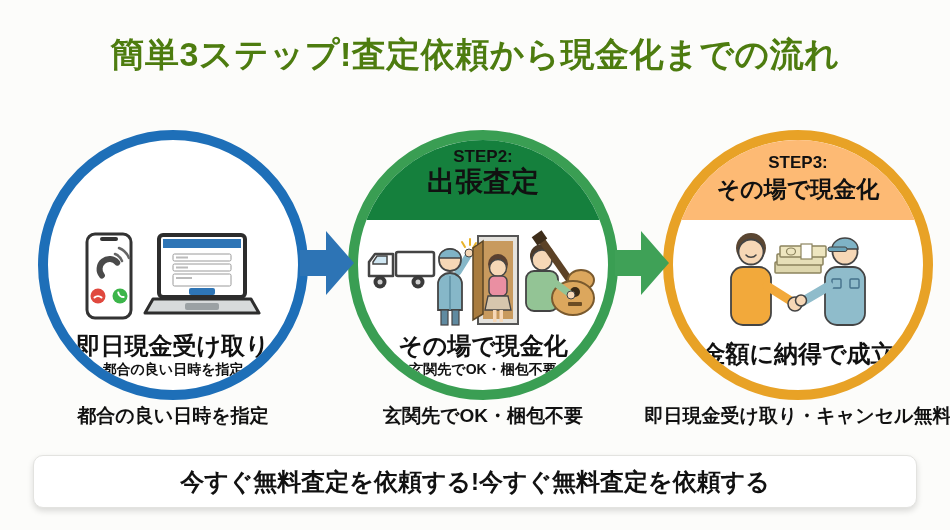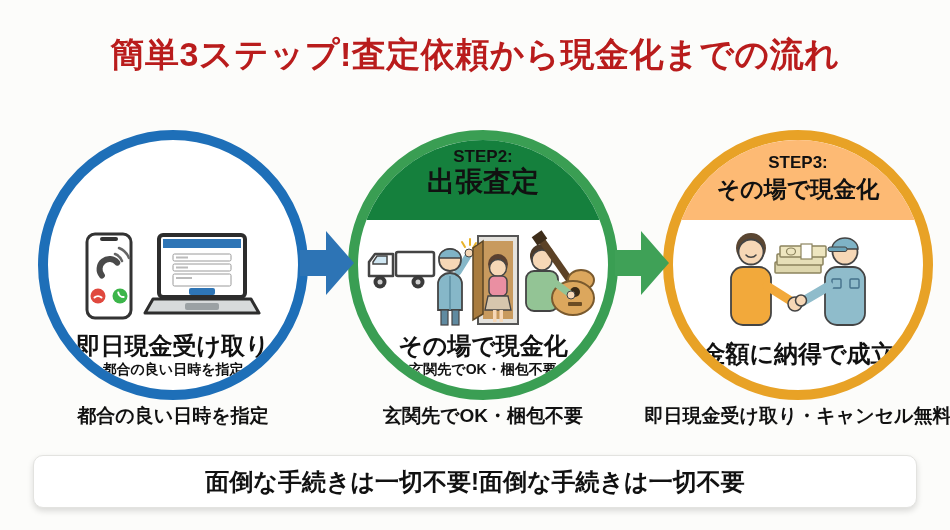--- a/index.html
+++ b/index.html
@@ -3,21 +3,21 @@
 <meta charset="utf-8">
 <style>
   html,body{margin:0;padding:0;}
   body{
     width:950px;height:530px;position:relative;overflow:hidden;
     background:#fcfcfa;color:#111;
     font-family:"Liberation Sans","DejaVu Sans",sans-serif;
   }
   .title{
     position:absolute;top:32px;left:0;width:950px;text-align:center;
-    font-size:34px;font-weight:900;letter-spacing:.5px;color:#b91c1c;
+    font-size:34px;font-weight:900;letter-spacing:.5px;color:#4d7c0f;
   }
   
   .step{
     position:absolute;top:130px;width:250px;height:250px;border-radius:50%;
     background:#fff;overflow:hidden;z-index:2;
   }
   .step1{left:38px;border:10px solid #1e6fb8;}
   .step2{left:348px;border:10px solid #3a9e53;}
   .step3{left:663px;border:10px solid #e8a226;}
   .cap{position:absolute;top:0;left:0;width:100%;height:80px;text-align:center;}
@@ -193,13 +193,13 @@
   <polygon points="0,21 26,21 26,2 54,34 26,66 26,47 0,47" fill="#2d74b5"></polygon>
 </svg>
 <svg class="arrow arrow2" width="56" height="68" viewBox="0 0 56 68">
   <polygon points="0,21 26,21 26,2 54,34 26,66 26,47 0,47" fill="#3fa157"></polygon>
 </svg>
 
 <div class="caption caption1">都合の良い日時を指定</div>
 <div class="caption caption2">玄関先でOK・梱包不要</div>
 <div class="caption caption3">即日現金受け取り・キャンセル無料</div>
 
-<div class="banner">面倒な手続きは一切不要!面倒な手続きは一切不要</div>
+<div class="banner">今すぐ無料査定を依頼する!今すぐ無料査定を依頼する</div>
 
 </body></html>

